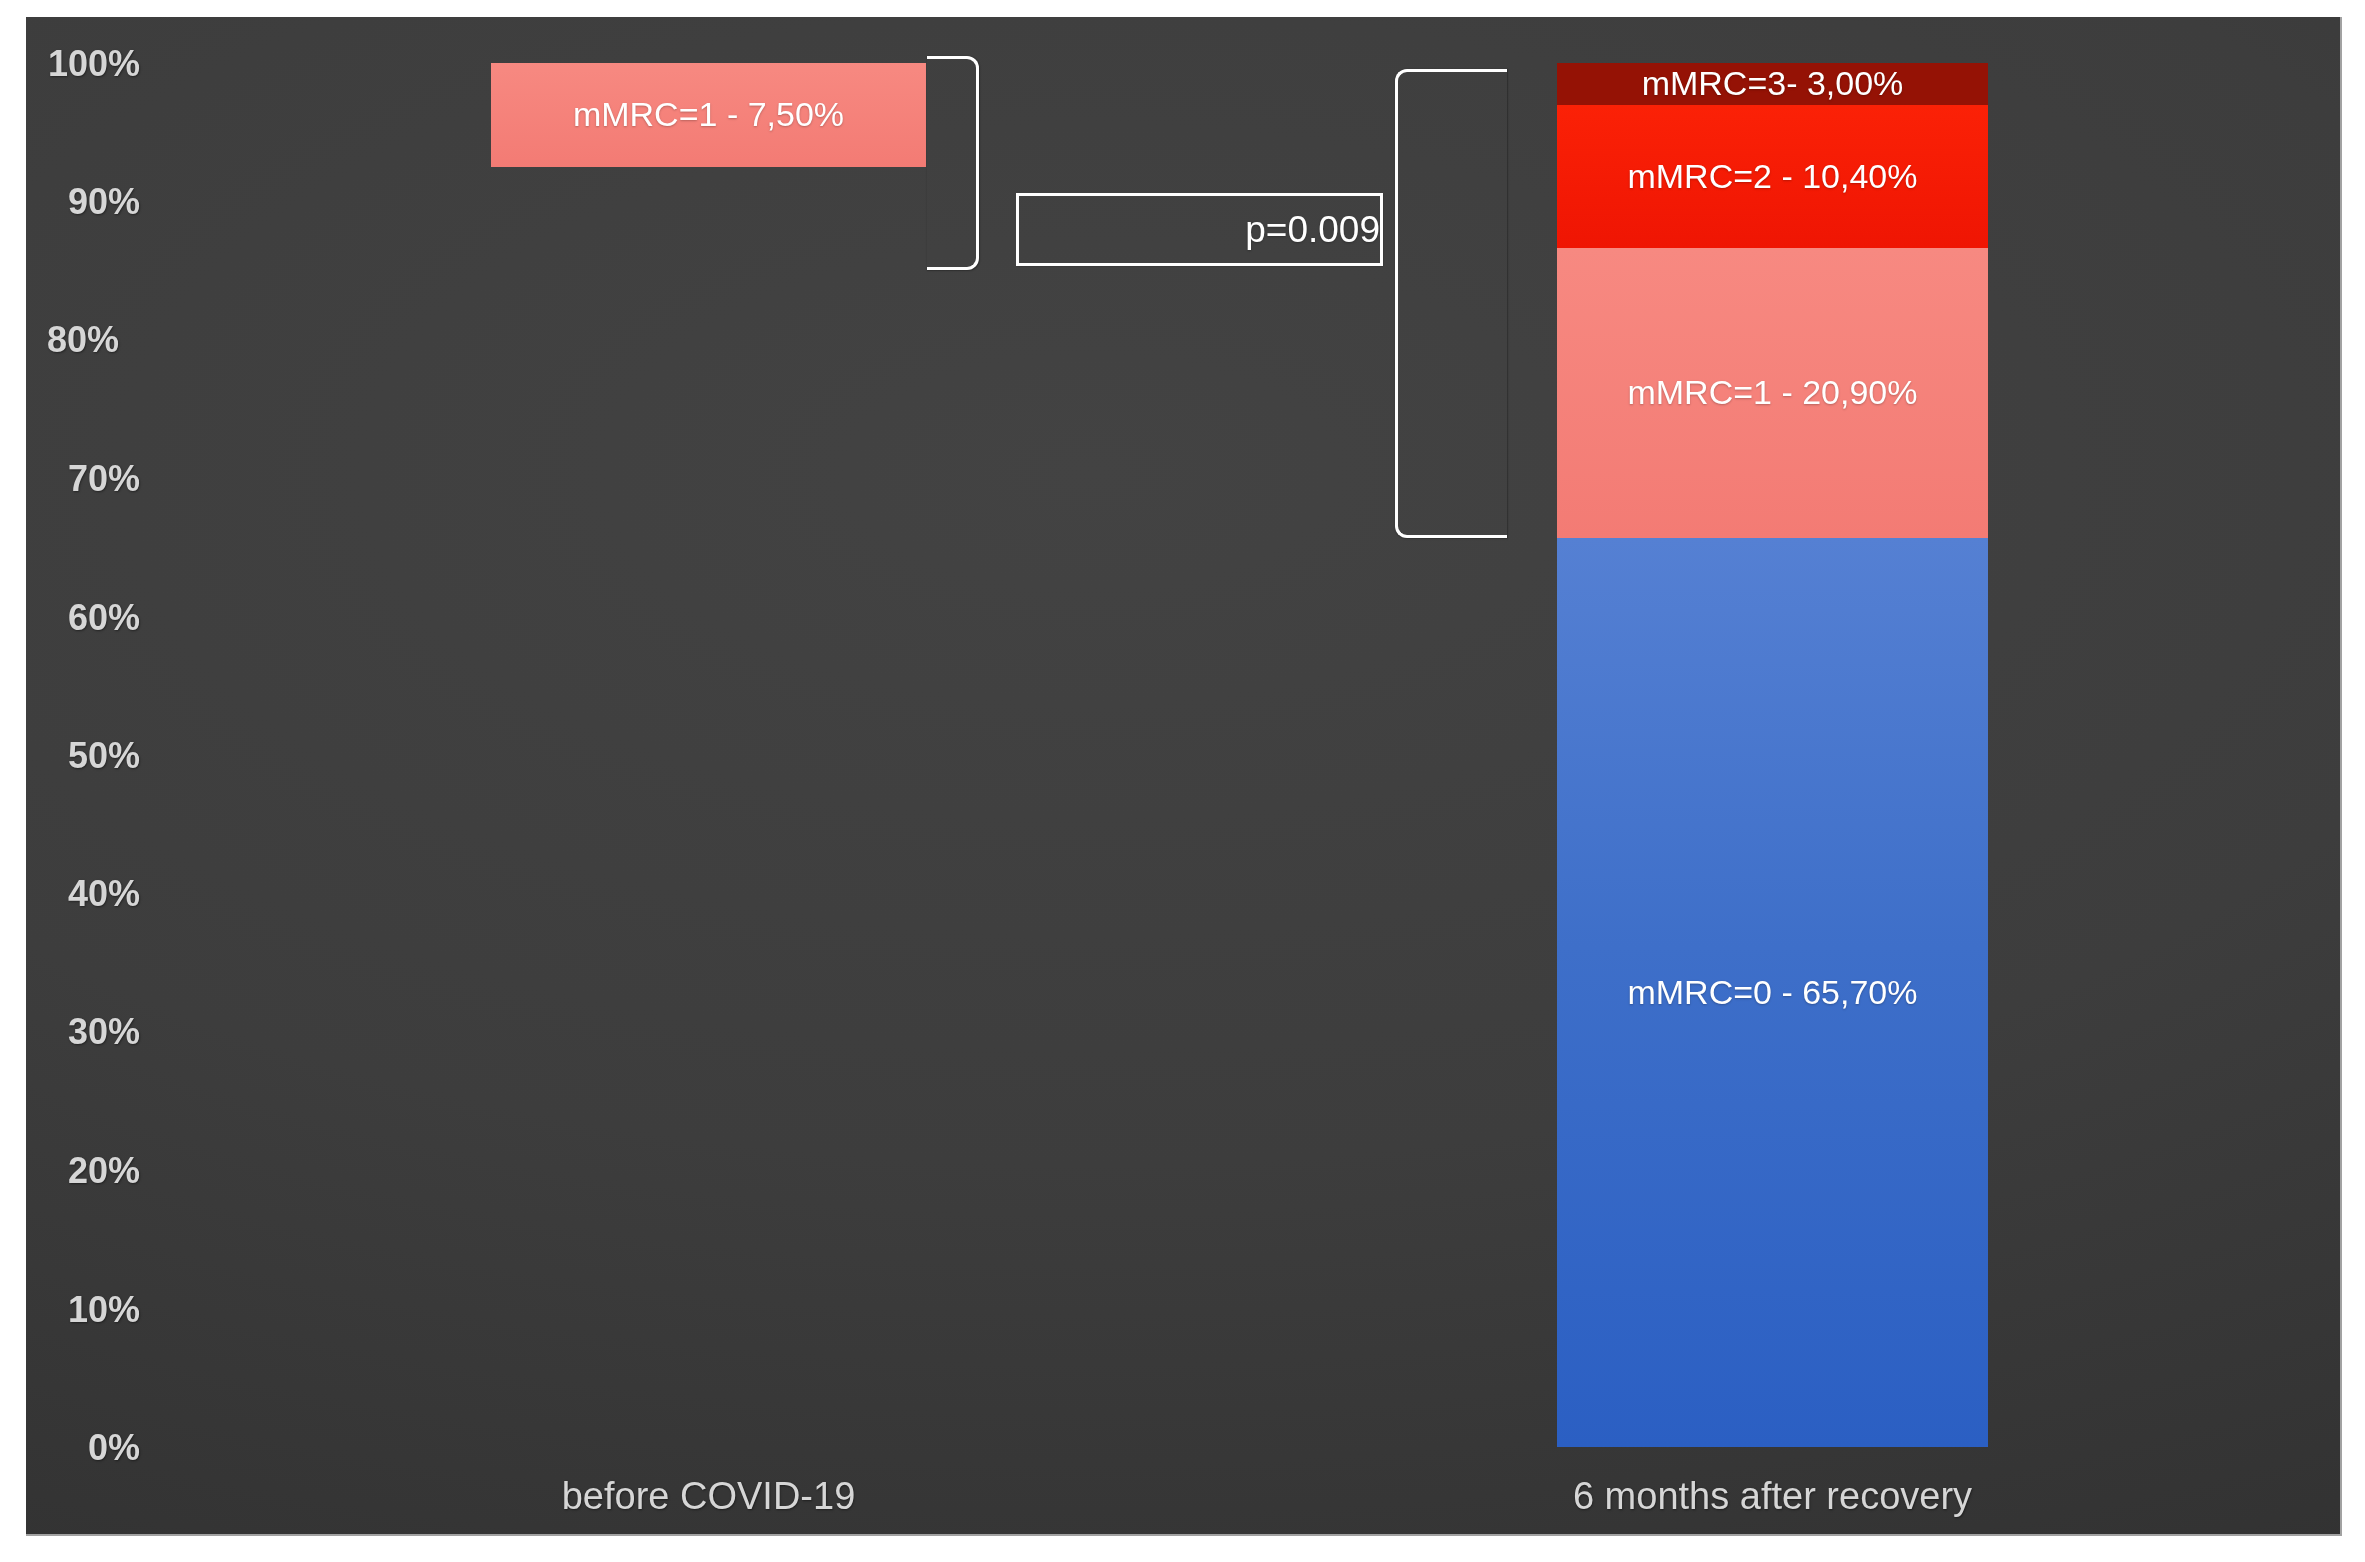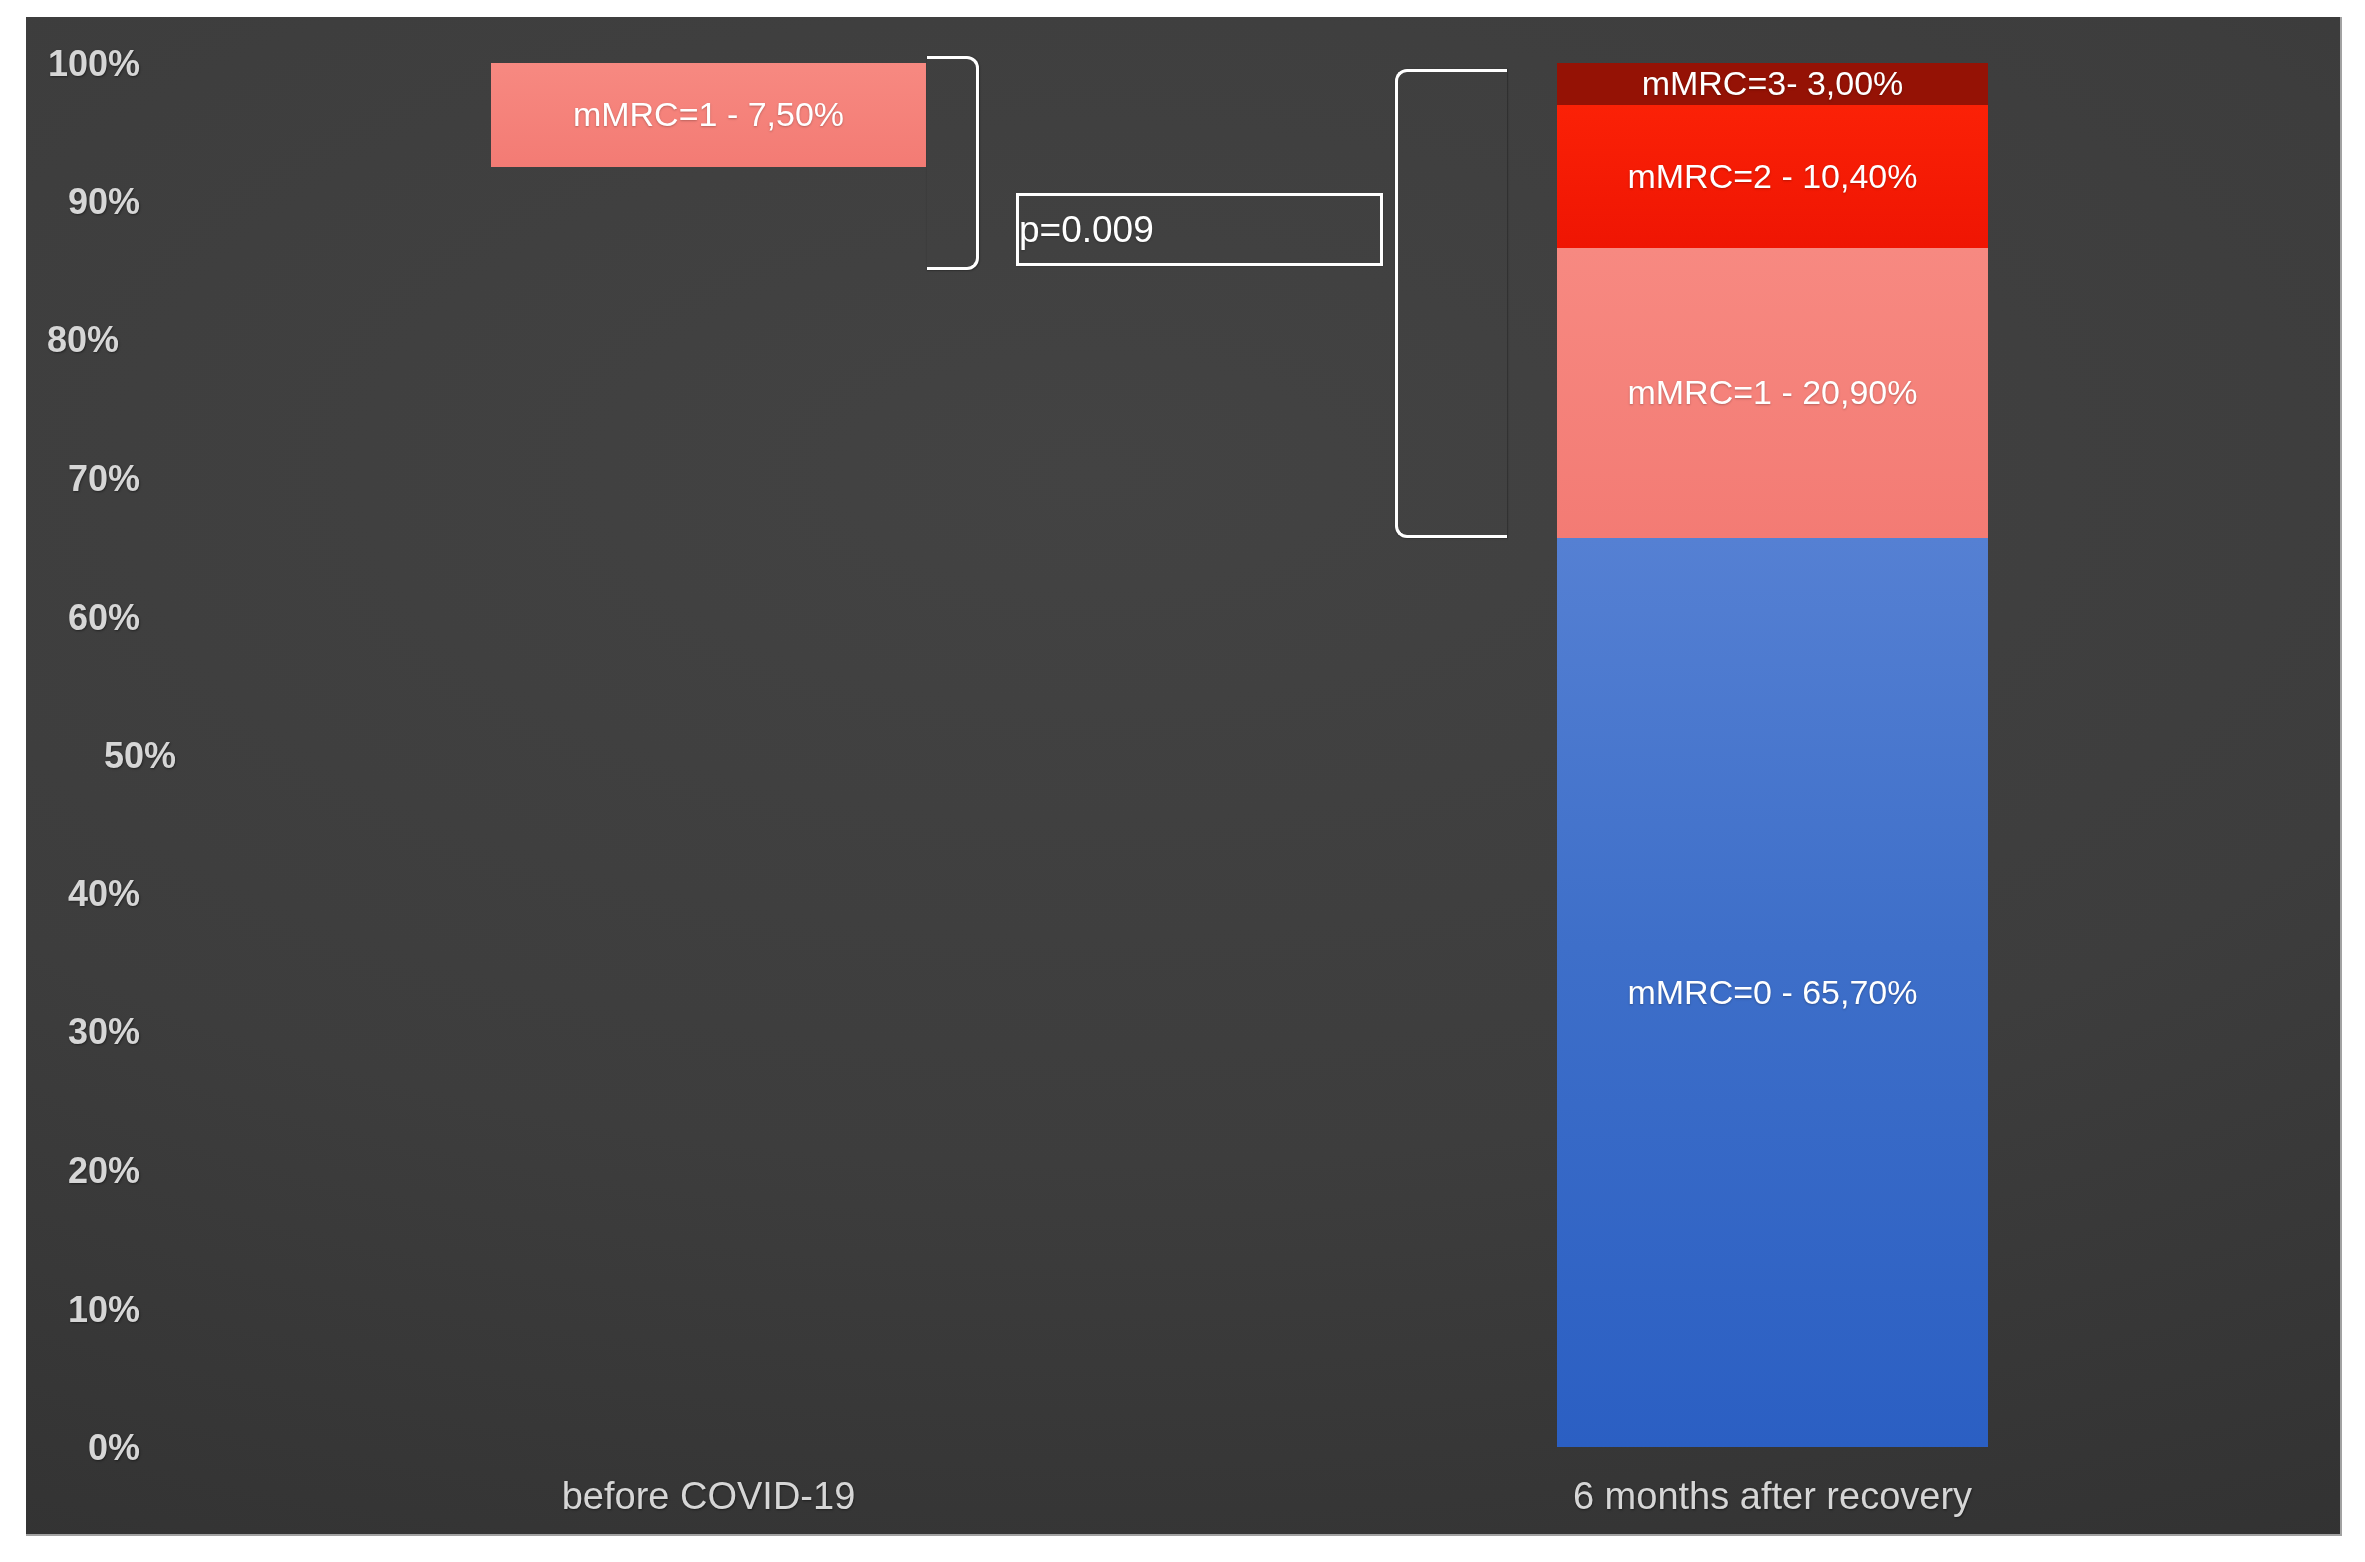--- a/index.html
+++ b/index.html
@@ -55,39 +55,39 @@
   }
   .bracket-right{
     left:1369px;top:52px;width:109px;height:463px;
     border:3.7px solid #ffffff;border-right:none;
     border-radius:12px 0 0 12px;
     box-shadow:0.7px 0.7px 1.5px rgba(0,0,0,.3);
   }
   .p-box{
     position:absolute;left:990px;top:176px;width:361px;height:67px;
     border:3.7px solid #ffffff;
-    display:flex;align-items:center;justify-content:flex-start;
+    display:flex;align-items:center;justify-content:flex-end;
     box-shadow:0.7px 0.7px 1.5px rgba(0,0,0,.3);
   }
   .p-box span{
     color:#ffffff;font-size:37px;
     text-shadow:0 0.7px 2.2px rgba(0,0,0,.25);
   }
 </style>
 </head>
 <body>
 
 <div class="chart-area">
   <div id="y-axis">
       <div class="ytick" style="top: 24px;">100%</div>
       <div class="ytick" style="top: 162px;">90%</div>
       <div class="ytick" style="top: 300px; text-align: center;">80%</div>
       <div class="ytick" style="top: 439px;">70%</div>
       <div class="ytick" style="top: 578px;">60%</div>
-      <div class="ytick" style="top: 716px; padding-left: 36px;">50%</div>
+      <div class="ytick" style="top: 716px;">50%</div>
       <div class="ytick" style="top: 854px;">40%</div>
       <div class="ytick" style="top: 992px;">30%</div>
       <div class="ytick" style="top: 1131px;">20%</div>
       <div class="ytick" style="top: 1270px;">10%</div>
       <div class="ytick" style="top: 1408px;">0%</div>
     </div>
   <div id="bars">
       <div class="bar" style="left: 465px; width: 435px;">
         <div class="seg seg-pink" style="flex-grow: 0.0749251; flex-basis: 0px;">
           <span>mMRC=1 - 7,50%</span>

